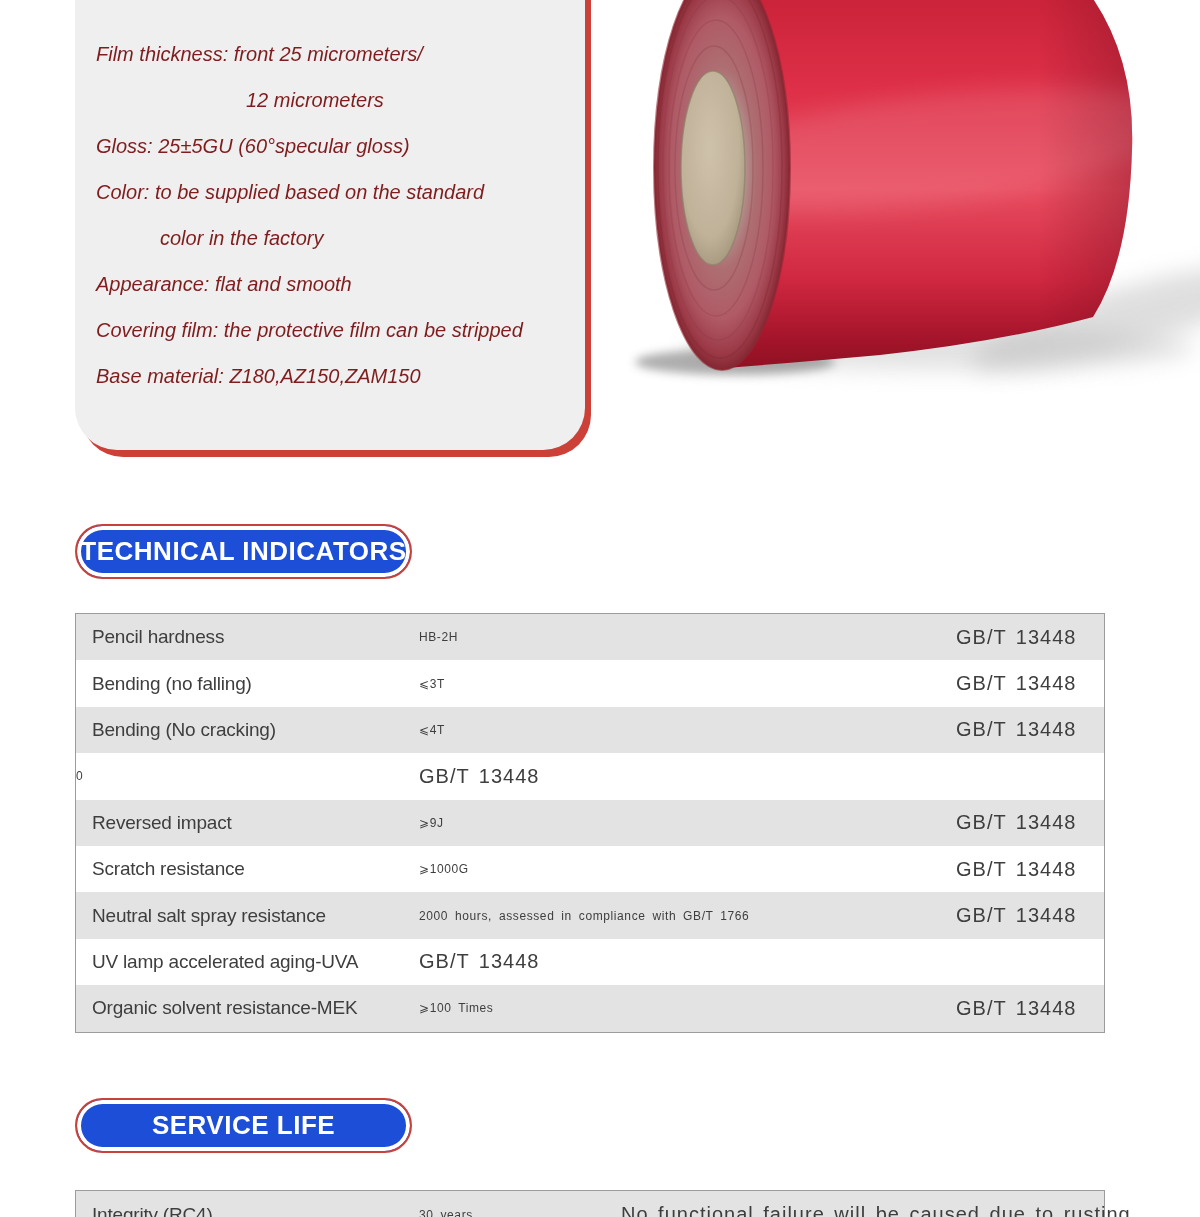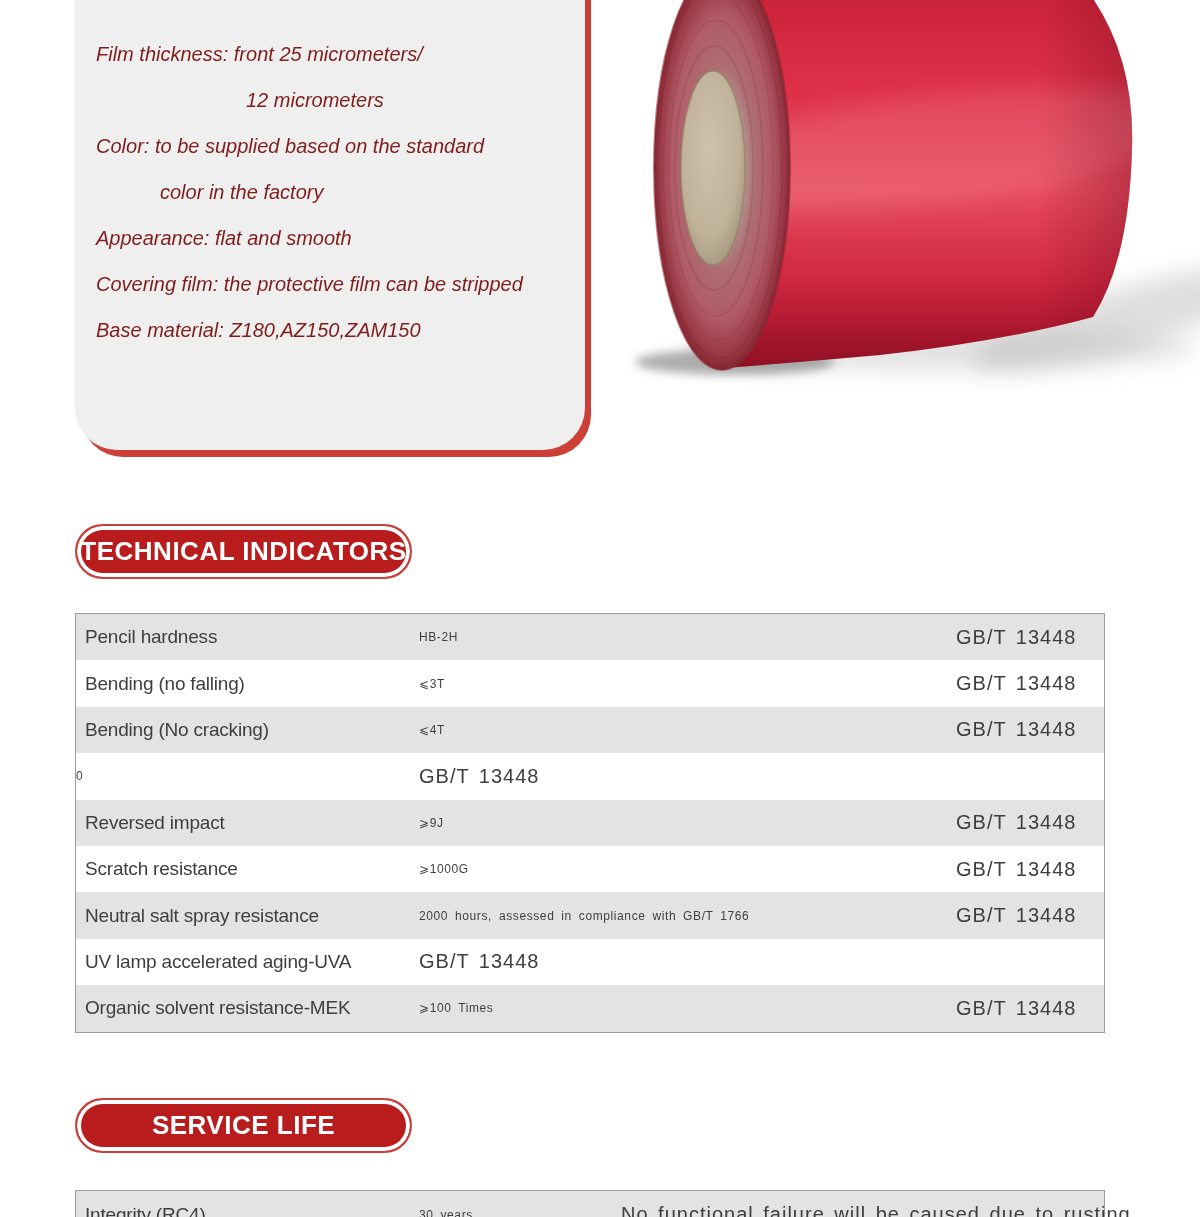--- a/index.html
+++ b/index.html
@@ -21,21 +21,21 @@
   .spec-line{white-space:nowrap;}
   .spec-line.indent-a{padding-left:150px;}
   .spec-line.indent-b{padding-left:64px;}
 
   
   .coil-wrap{position:absolute;left:600px;top:0;width:600px;height:400px;}
 
   
   .pill{
     position:absolute;left:75px;width:337px;height:55px;box-sizing:border-box;
-    background:#b91c1c;border:2px solid #c9423a;border-radius:28px;
+    background:#1d4ed8;border:2px solid #c9423a;border-radius:28px;
     box-shadow:inset 0 0 0 4px #ffffff;
     display:flex;align-items:center;justify-content:center;text-align:right;
   }
   .pill-label{
     color:#ffffff;font-weight:bold;font-size:26px;letter-spacing:0.5px;
   }
   #pill-technical{top:524px;}
   #pill-service{top:1098px;}
 
   
@@ -44,31 +44,32 @@
     border:1px solid #9c9c9c;background:#ffffff;
   }
   #table-technical{top:613px;}
   #table-service{top:1190px;height:47px;}
   .trow{
     display:grid;align-items:center;height:46.4px;
   }
   .trow.cols-tech{grid-template-columns:343px 537px auto;}
   .trow.cols-service{grid-template-columns:343px 202px auto;height:47px;background:#e3e3e3;}
   #table-technical .trow:nth-child(odd){background:#e3e3e3;}
-  .c1{padding-left:9px;font-size:19px;letter-spacing:-0.2px;white-space:nowrap;}
+  .c1{padding-left:16px;font-size:19px;letter-spacing:-0.2px;white-space:nowrap;}
   .c2{font-size:12px;letter-spacing:0.6px;word-spacing:3px;white-space:nowrap;}
   .c3{font-size:20px;letter-spacing:1px;word-spacing:3px;white-space:nowrap;}
 </style>
 </head>
 <body>
 
 <div class="spec-card">
   <div class="spec-lines">
     <div class="spec-line">Film thickness: front 25 micrometers/</div>
     <div class="spec-line indent-a">12 micrometers</div>
+    <div class="spec-line">Gloss: 25±5GU (60°specular gloss)</div>
     <div class="spec-line">Color: to be supplied based on the standard</div>
     <div class="spec-line indent-b">color in the factory</div>
     <div class="spec-line">Appearance: flat and smooth</div>
     <div class="spec-line">Covering film: the protective film can be stripped</div>
     <div class="spec-line">Base material: Z180,AZ150,ZAM150</div>
   </div>
 </div>
 
 <div class="coil-wrap">
   <svg width="600" height="400" viewBox="0 0 600 400">

